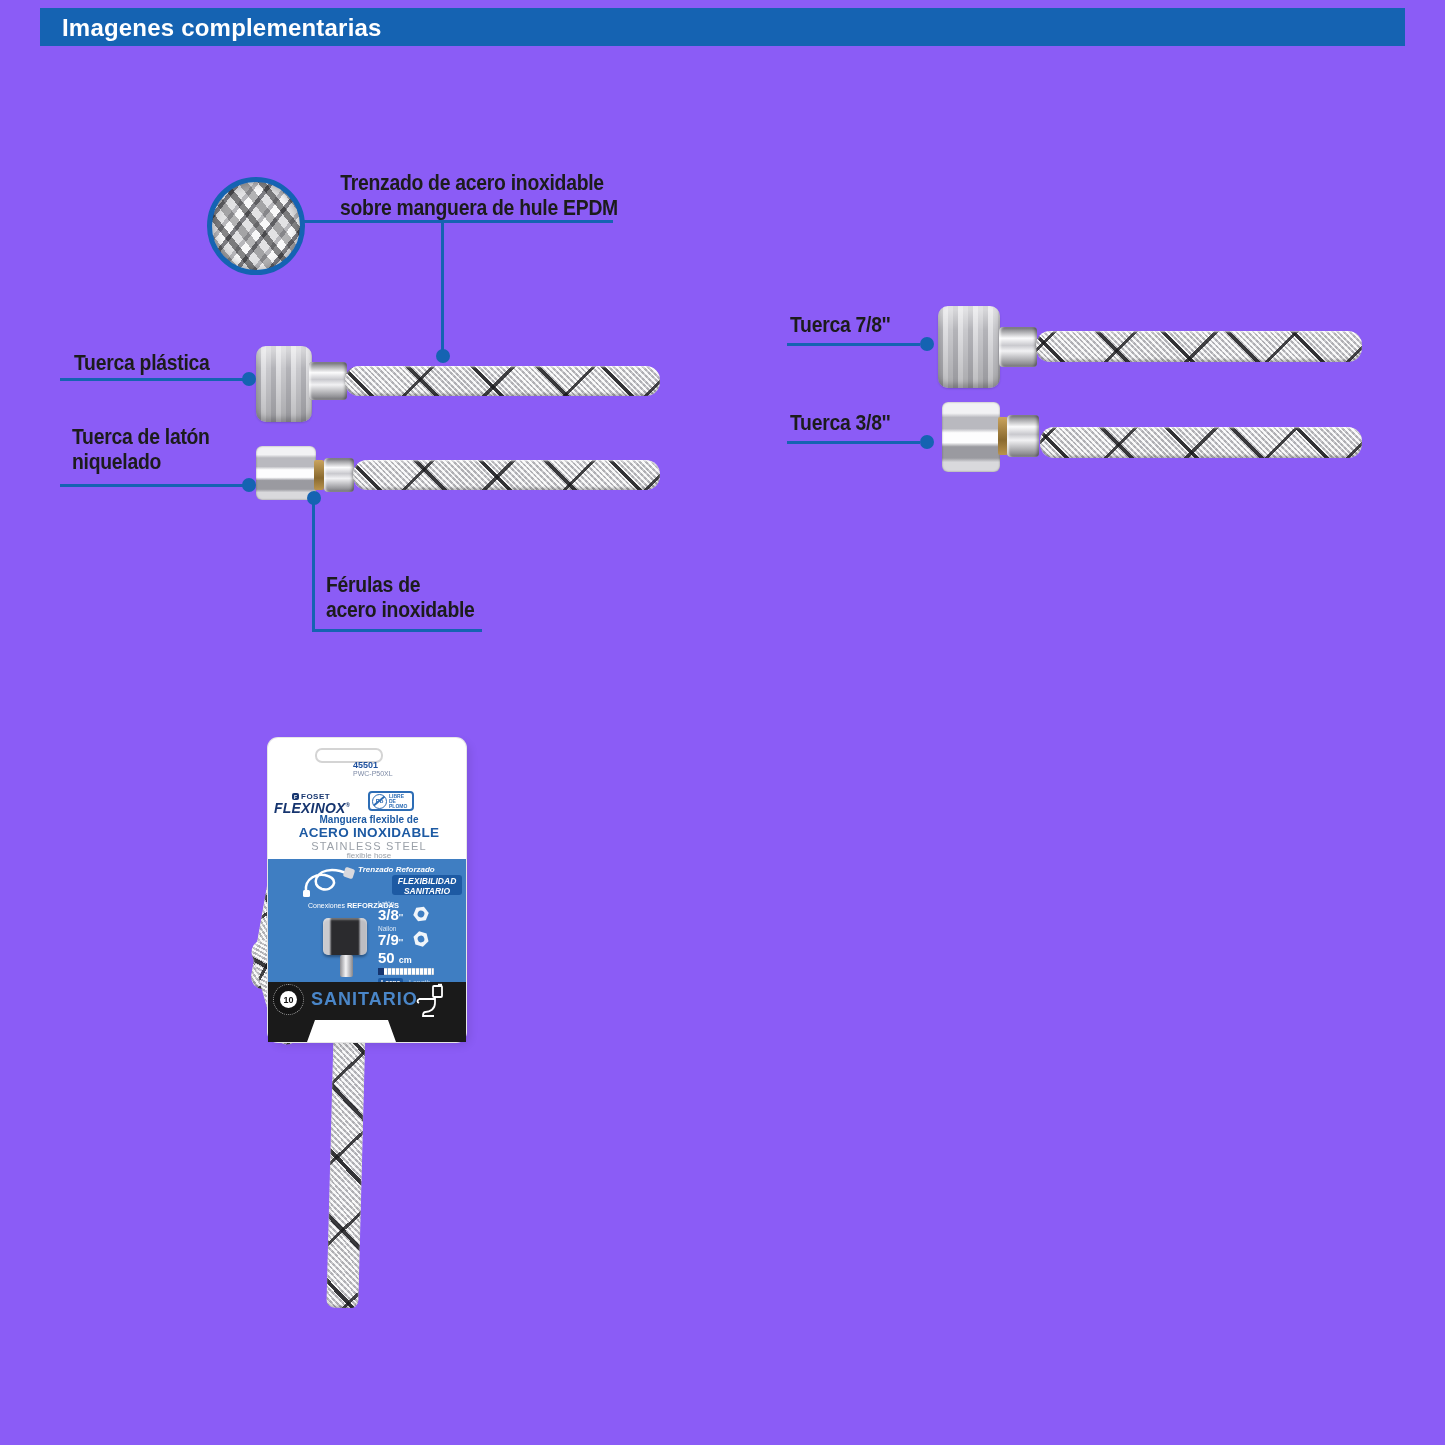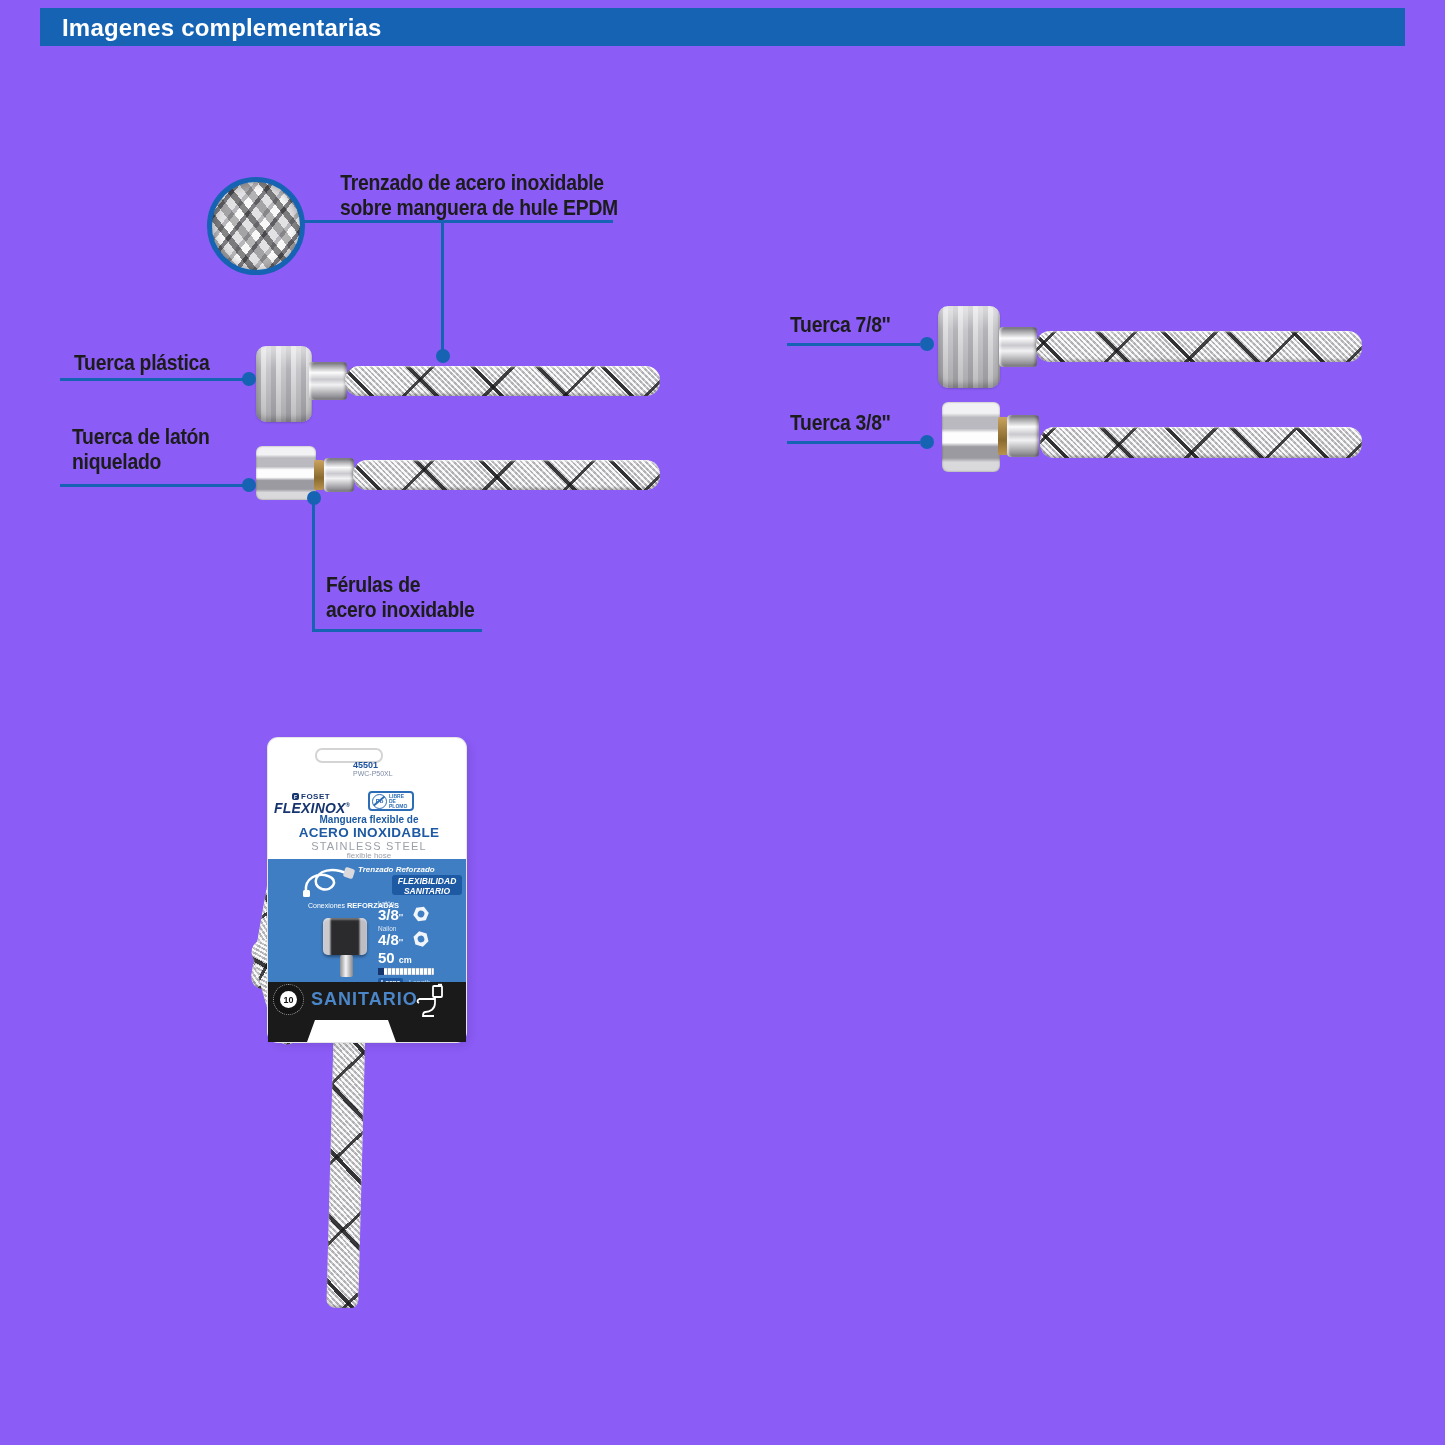--- a/index.html
+++ b/index.html
@@ -239,21 +239,21 @@
       </div>
       <svg class="abs" style="left:144px;top:46px;" width="18" height="18" viewBox="0 0 16 16">
         <g transform="rotate(22 8 8)">
             <path d="M8 1 L14 4.5 V11.5 L8 15 L2 11.5 V4.5 Z" fill="#ffffff" opacity=".92"></path>
             <circle cx="8" cy="8" r="3" fill="#3f7ec2"></circle>
           </g>
       </svg>
 
       <div class="abs spec-mat" style="left:110px;top:66px;">Nailon</div>
       <div class="abs spec-size" style="left:110px;top:73px;">
-        <span>4/8</span><span class="in">''</span>
+        <span>7/9</span><span class="in">''</span>
       </div>
       <svg class="abs" style="left:144px;top:71px;" width="18" height="18" viewBox="0 0 16 16">
         <g transform="rotate(-14 8 8)">
             <path d="M8 1 L14 4.5 V11.5 L8 15 L2 11.5 V4.5 Z" fill="#ffffff" opacity=".92"></path>
             <circle cx="8" cy="8" r="3" fill="#3f7ec2"></circle>
           </g>
       </svg>
 
       <div class="abs spec-size" style="left:110px;top:91px;">
         <span>50</span>

